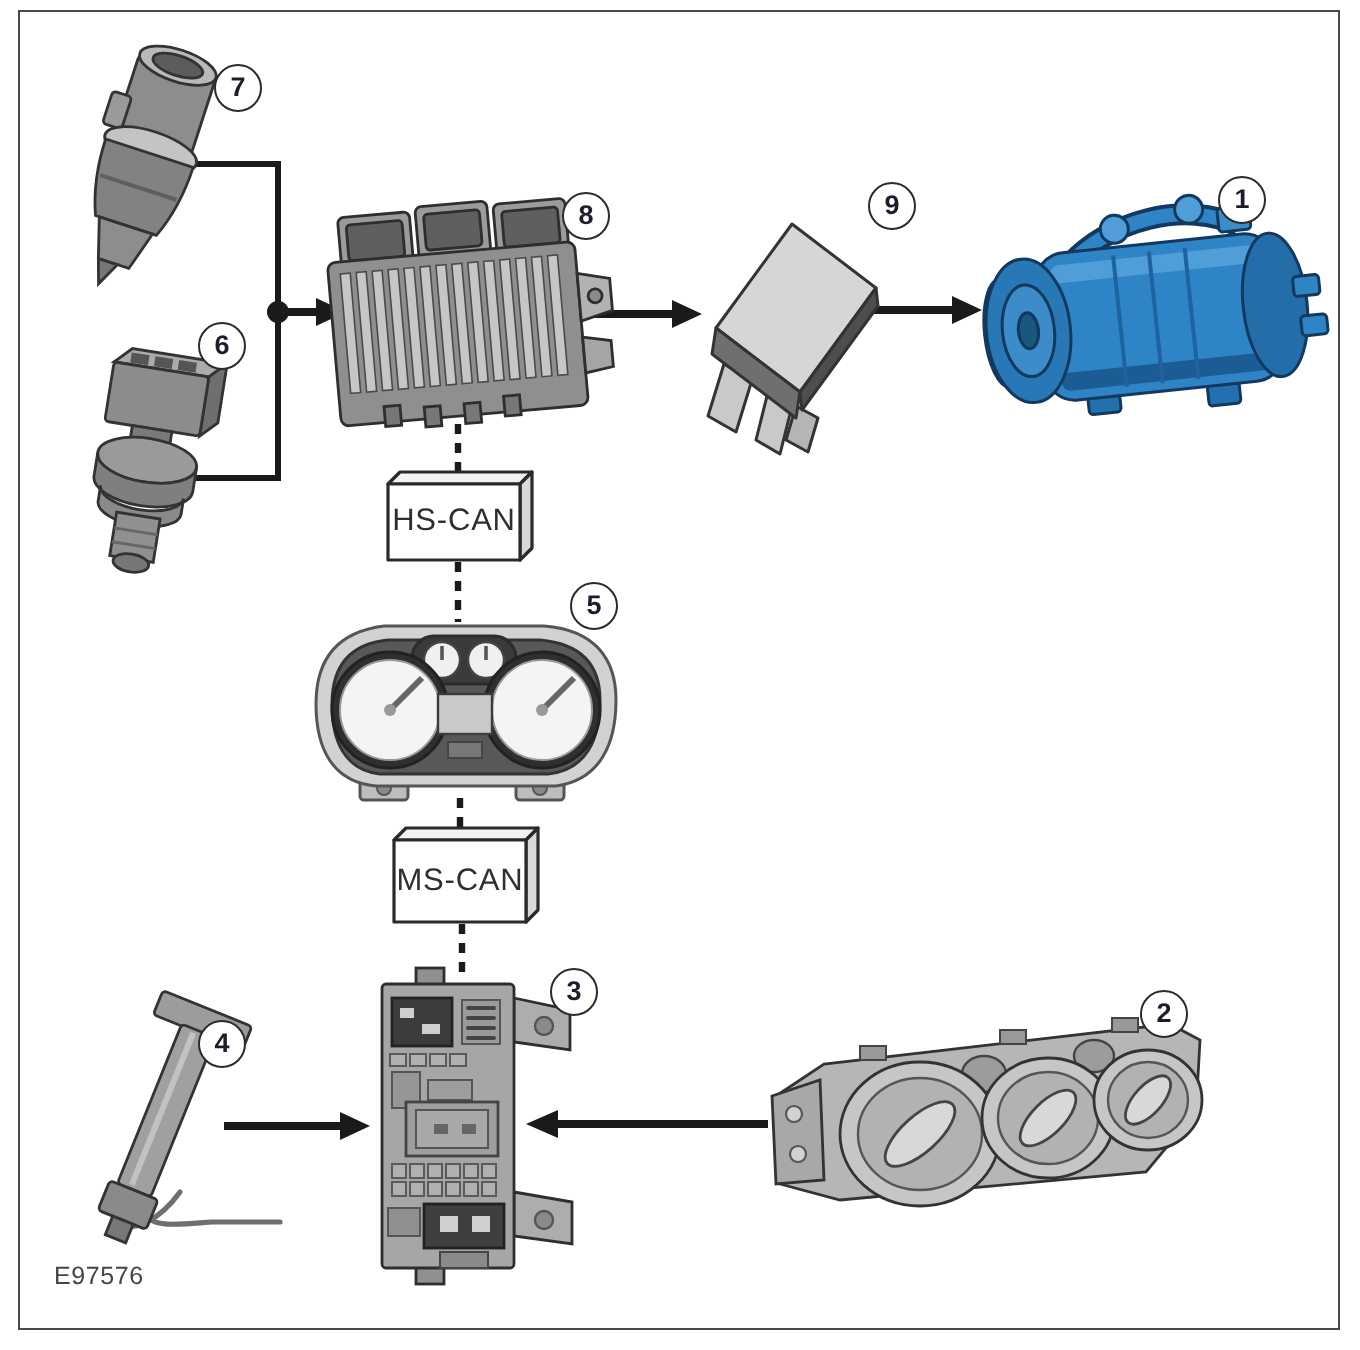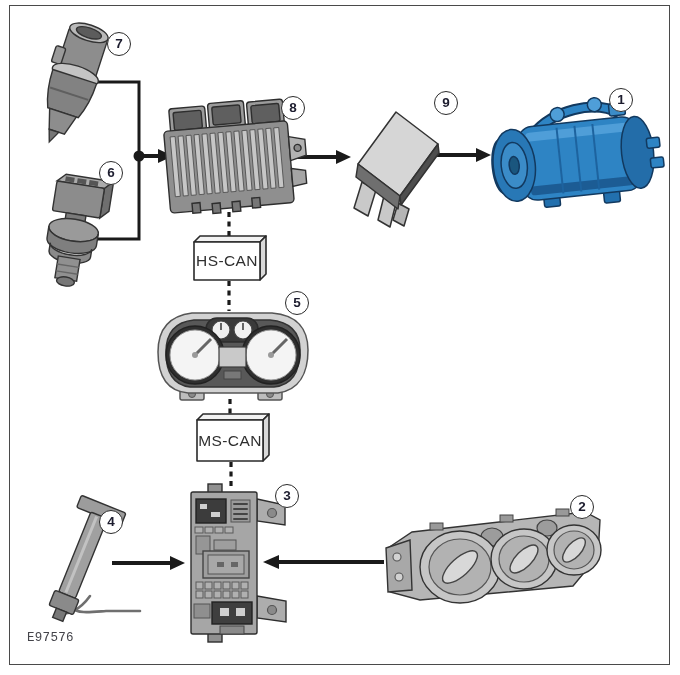--- a/index.html
+++ b/index.html
@@ -19,21 +19,21 @@
     font-size:13.5px;font-weight:bold;color:#1c1c2e;z-index:5;line-height:1;
   }
   .bus-label{
     position:absolute;display:flex;align-items:center;justify-content:center;
     font-size:15.5px;color:#2f2f2f;letter-spacing:0.4px;z-index:4;background:transparent;
   }
   .bus-hs{left:194px;top:242px;width:66px;height:38px;}
   .bus-ms{left:197px;top:420px;width:66px;height:41px;}
   .figure-code{
     position:absolute;left:27px;top:631px;font-size:12.5px;color:#44444a;
-    letter-spacing:0.3px;z-index:4;font-family:Liberation Mono, monospace;
+    letter-spacing:0.3px;z-index:4;
   }
 </style>
 </head>
 <body>
 
 <div class="page">
   <div class="frame"></div>
 
   <svg class="art" width="680" height="675" viewBox="0 0 680 675">
 

